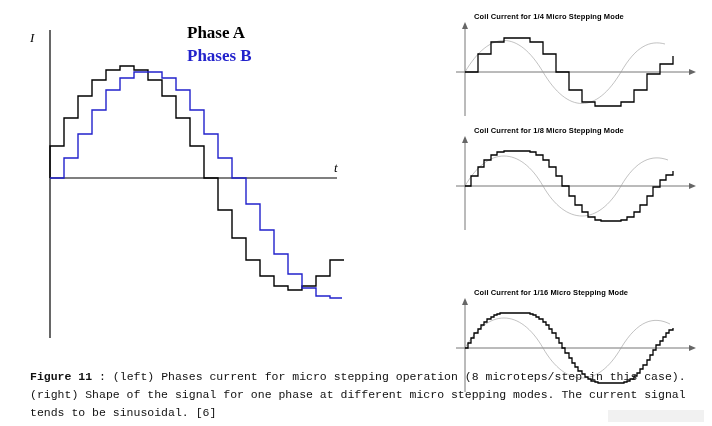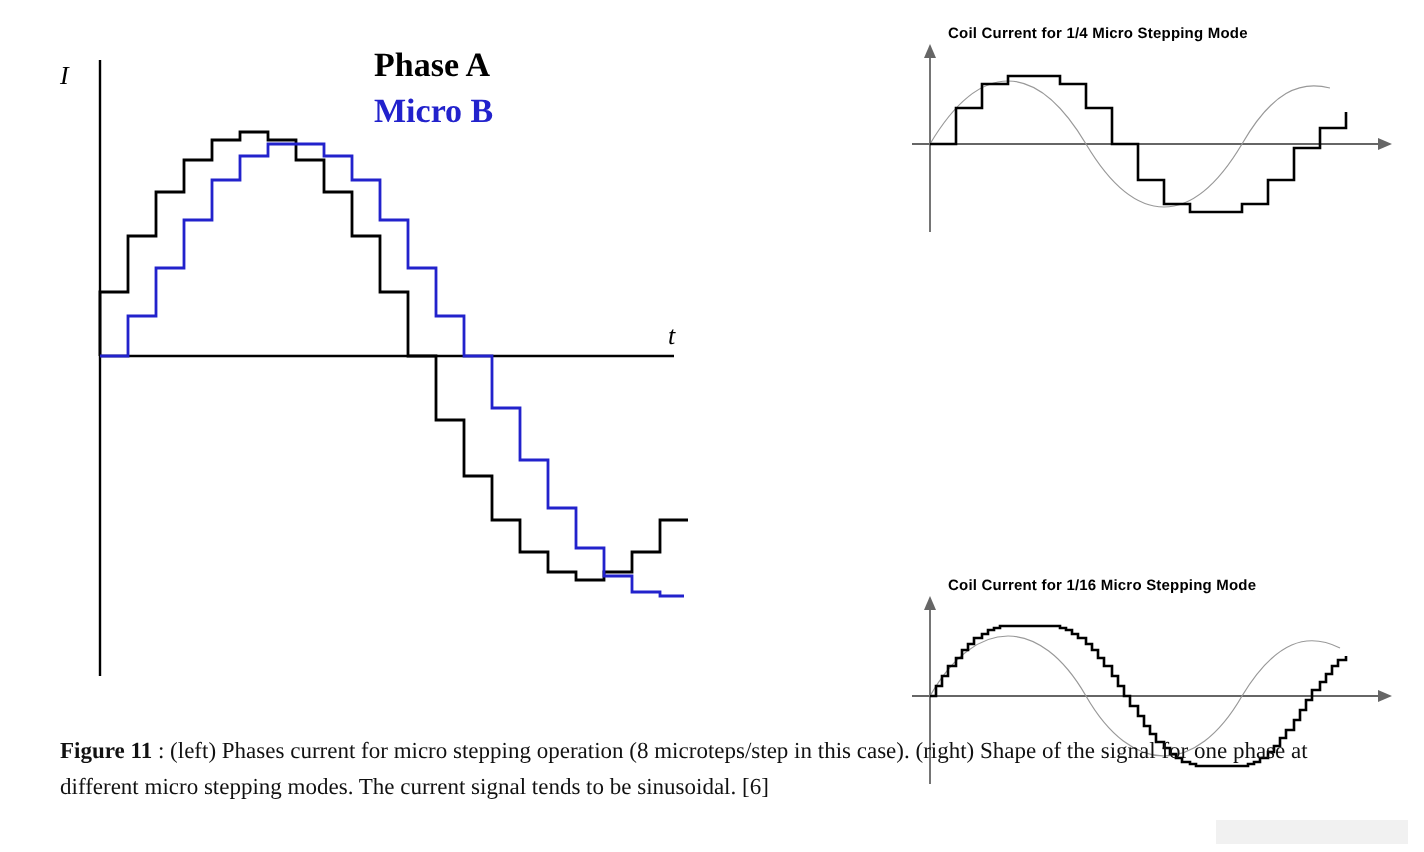--- a/index.html
+++ b/index.html
@@ -90,21 +90,21 @@
     left: 322px;
     top: 152px;
   }
   .caption {
     position: absolute;
     left: 30px;
     top: 368px;
     width: 660px;
     font-size: 11.5px;
     line-height: 1.55;
-    font-family: Liberation Serif, serif;
+    font-family: Liberation Mono, monospace;
     color: #111;
   }
   .caption b {
     font-weight: bold;
   }
   .watermark {
     position: absolute;
     right: 8px;
     bottom: 4px;
     width: 96px;
@@ -116,21 +116,21 @@
 </style>
 </head>
 <body>
 
 <div id="page">
 
   <div class="figure-area">
 
     <div class="left-plot">
       <div class="legend-a">Phase A</div>
-      <div class="legend-b">Micro B</div>
+      <div class="legend-b">Phases B</div>
       <div class="axis-label label-I">I</div>
       <div class="axis-label label-t">t</div>
 
       <svg width="360" height="345" viewBox="0 0 360 345">
 
         <line x1="38" y1="22" x2="38" y2="330" stroke="#000" stroke-width="1.2"></line>
 
         <line x1="38" y1="170" x2="325" y2="170" stroke="#000" stroke-width="1.2"></line>
 
         <polyline fill="none" stroke="#000000" stroke-width="1.4" stroke-linejoin="miter" points="
@@ -162,20 +162,37 @@
           <path fill="none" stroke="#999" stroke-width="0.6" d="M25,60 C 50,18 78,18 103,60 C 128,102 156,102 181,60 C 196,34 210,28 225,32"></path>
 
           <polyline fill="none" stroke="#000" stroke-width="1.3" points="
               25,60 25,60 38,60 38,42 51,42 51,30 64,30 64,26 90,26 90,30 103,30 103,42
               116,42 116,60 129,60 129,78 142,78 142,90 155,90 155,94 181,94 181,90 194,90
               194,78 207,78 207,62 220,62 220,52 233,52 233,44
             "></polyline>
         </svg>
       </div>
 
+      <div class="right-panel" style="top:114px;">
+        <div class="panel-title">Coil Current for 1/8 Micro Stepping Mode</div>
+        <svg width="262" height="110" viewBox="0 0 262 110">
+          <line x1="25" y1="14" x2="25" y2="104" stroke="#666" stroke-width="0.9"></line>
+          <polygon points="25,10 22,17 28,17" fill="#666"></polygon>
+          <line x1="16" y1="60" x2="252" y2="60" stroke="#666" stroke-width="0.9"></line>
+          <polygon points="256,60 249,57 249,63" fill="#666"></polygon>
+          <path fill="none" stroke="#999" stroke-width="0.6" d="M25,60 C 48,20 80,20 103,60 C 126,100 158,100 181,60 C 196,34 212,28 228,34"></path>
+          <polyline fill="none" stroke="#000" stroke-width="1.3" points="
+              25,60 31,60 31,50 38,50 38,41 44,41 44,34 51,34 51,29 57,29 57,26 64,26 64,25
+              90,25 90,26 96,26 96,29 103,29 103,34 109,34 109,41 116,41 116,50 122,50 122,60
+              129,60 129,70 135,70 135,79 142,79 142,86 148,86 148,91 155,91 155,94 161,94
+              161,95 181,95 181,94 187,94 187,91 194,91 194,86 200,86 200,79 207,79 207,70
+              213,70 213,61 220,61 220,54 226,54 226,49 233,49 233,45
+            "></polyline>
+        </svg>
+      </div>
 
       <div class="right-panel" style="top:228px;margin-top:48px;">
         <div class="panel-title">Coil Current for 1/16 Micro Stepping Mode</div>
         <svg width="262" height="110" viewBox="0 0 262 110">
           <line x1="25" y1="14" x2="25" y2="104" stroke="#666" stroke-width="0.9"></line>
           <polygon points="25,10 22,17 28,17" fill="#666"></polygon>
           <line x1="16" y1="60" x2="252" y2="60" stroke="#666" stroke-width="0.9"></line>
           <polygon points="256,60 249,57 249,63" fill="#666"></polygon>
           <path fill="none" stroke="#999" stroke-width="0.6" d="M25,60 C 48,20 80,20 103,60 C 126,100 158,100 181,60 C 198,32 214,28 230,36"></path>
           <polyline fill="none" stroke="#000" stroke-width="1.3" points="

